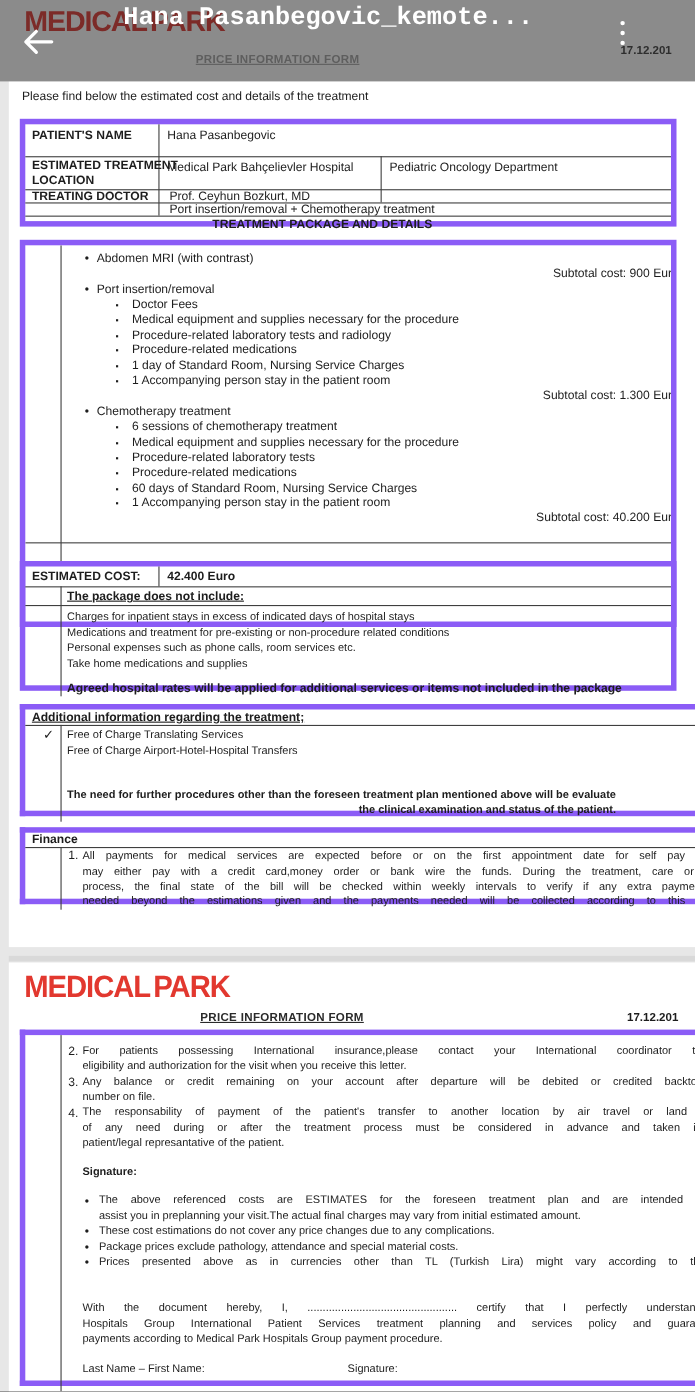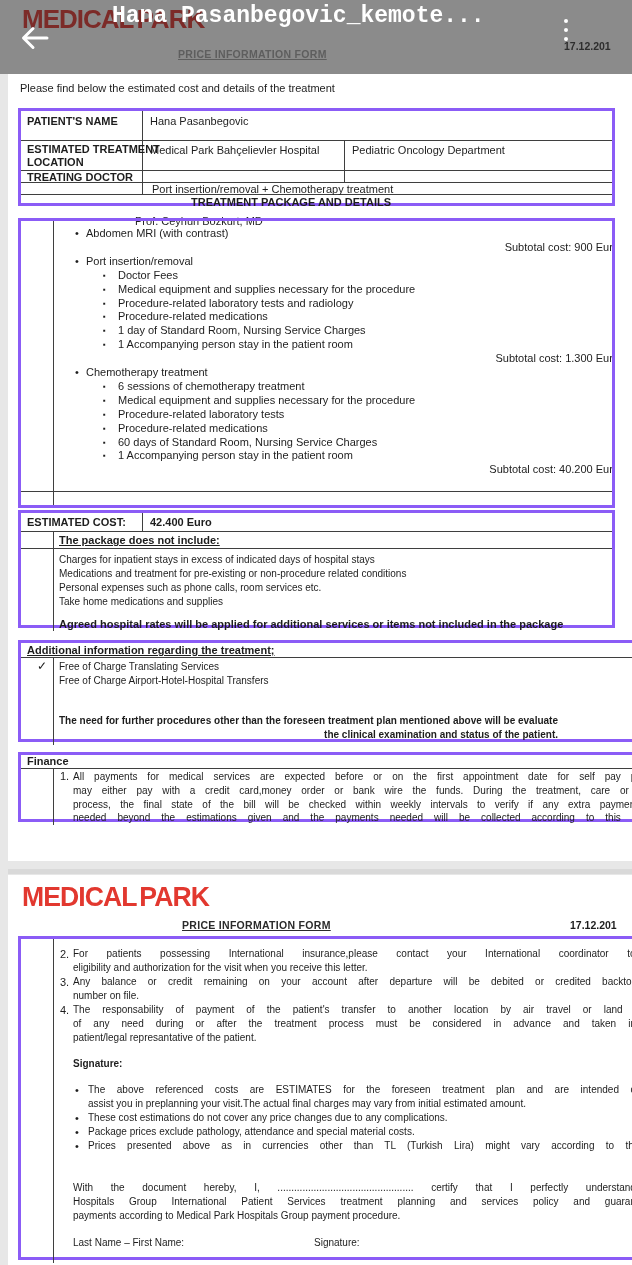--- a/index.html
+++ b/index.html
@@ -7,21 +7,21 @@
     background:#e7e7e7;font-family:"Liberation Sans",sans-serif;color:#1d1d1d;}
   .page{position:absolute;left:8px;width:692px;background:#fff;}
   .p1{top:0;height:861px;}
   .p2{top:875px;height:390px;}
   .pgsep{position:absolute;left:8px;top:869px;width:624px;height:5px;background:#d9d9d9;}
 
   
   .c{position:absolute;font-size:11px;line-height:13px;white-space:nowrap;}
   .b{font-weight:bold;}
   .u{text-decoration:underline;}
-  .tbl{position:absolute;border:3px solid #8b5cf6;box-sizing:border-box;}
+  .tbl{position:absolute;border:5px solid #8b5cf6;box-sizing:border-box;}
   .tbl.cut{border-right:none;}
   .hline{position:absolute;left:0;right:0;height:1px;background:#3f3f3f;}
   .vline{position:absolute;width:1px;background:#3f3f3f;}
 
   
   #pkg-list{position:absolute;left:0;top:0;right:0;padding-top:6px;}
   #pkg-list .ln{position:relative;font-size:11px;line-height:13.9px;white-space:nowrap;}
   .pk1{margin-left:65px;}
   .pk1:before{content:"\2022";position:absolute;left:-11px;}
   .pk2{margin-left:97px;}
@@ -76,26 +76,26 @@
       <div class="hline" style="top:83px;"></div>
       <div class="vline" style="left:121px;top:0;height:83px;"></div>
       <div class="vline" style="left:323px;top:29px;height:42px;"></div>
       <div class="c b" style="left:6px;top:4px;">PATIENT'S NAME</div>
       <div class="c" style="left:129px;top:4px;">Hana Pasanbegovic</div>
       <div class="c b" style="left:6px;top:32px;">ESTIMATED TREATMENT</div>
       <div class="c b" style="left:6px;top:45px;">LOCATION</div>
       <div class="c" style="left:129px;top:33px;">Medical Park Bahçelievler Hospital</div>
       <div class="c" style="left:331px;top:33px;">Pediatric Oncology Department</div>
       <div class="c b" style="left:6px;top:60px;">TREATING DOCTOR</div>
-      <div class="c" style="left:114px;top:60px;margin-top:44px;">Prof. Ceyhun Bozkurt, MD</div>
+      <div class="c" style="left:131px;top:60px;">Prof. Ceyhun Bozkurt, MD</div>
       <div class="c" style="left:131px;top:72px;">Port insertion/removal + Chemotherapy treatment</div>
       <div class="c b" style="left:0;top:85px;width:540px;text-align:center;">TREATMENT PACKAGE AND DETAILS</div>
     </div>
 
-    <div class="tbl" style="left:10px;top:218px;width:597px;height:290px;overflow:hidden;">
+    <div class="tbl" style="left:10px;top:218px;width:597px;height:352px;overflow:hidden;">
       <div class="vline" style="left:32px;top:0;height:290px;"></div>
       <div class="hline" style="top:270px;"></div>
       <div id="pkg-list">
           <div class="ln pk1">Abdomen MRI (with contrast)</div>
           <div class="pk-sub">
             <span>Subtotal cost: 900 Euro</span>
           </div>
           <div class="ln pk1">Port insertion/removal</div>
           <div class="ln pk2">Doctor Fees</div>
           <div class="ln pk2">Medical equipment and supplies necessary for the procedure</div>

